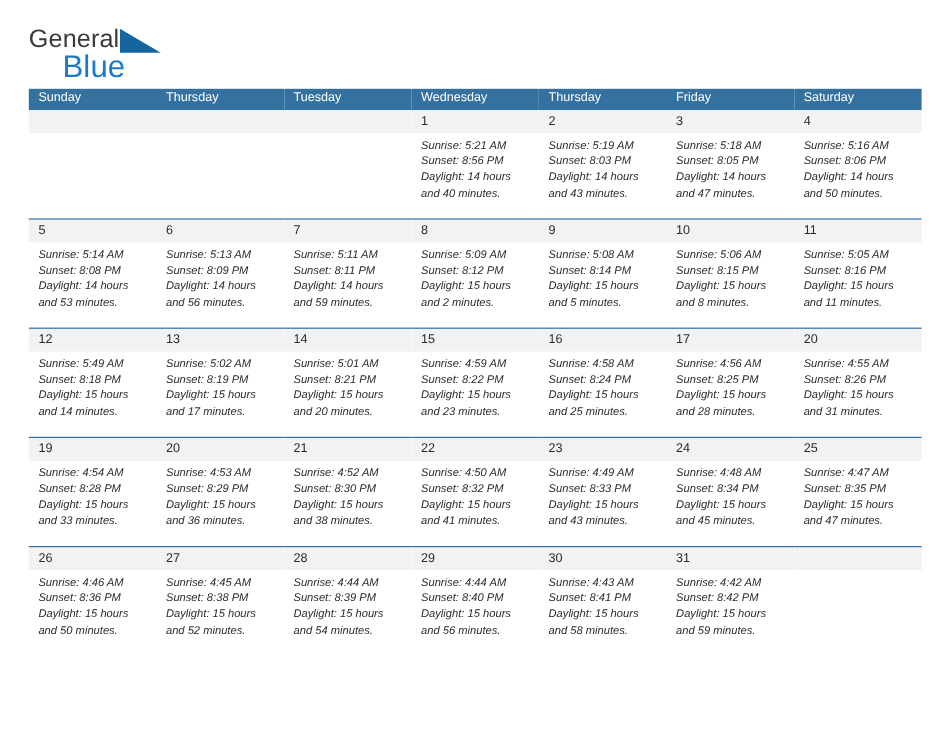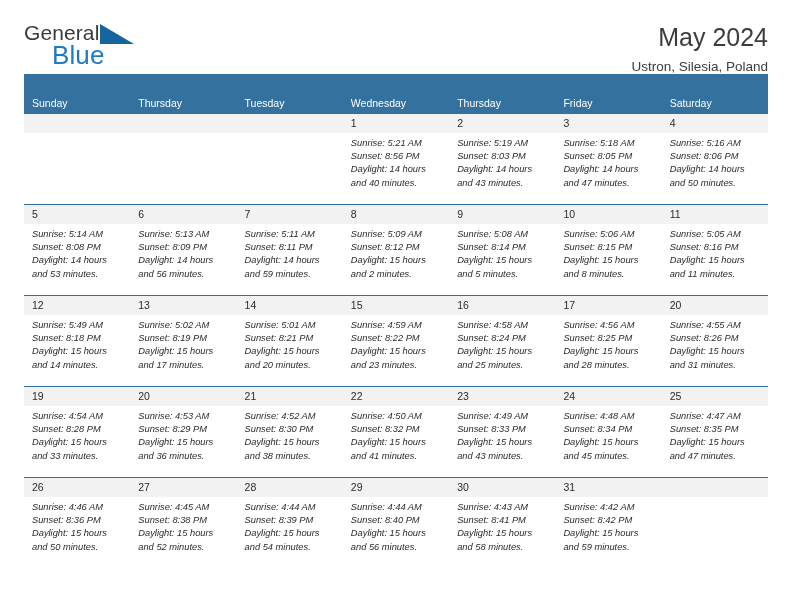--- a/index.html
+++ b/index.html
@@ -85,21 +85,21 @@
     width: 744px;
     border-collapse: collapse;
     table-layout: fixed;
   }
   .calendar th {
     background: #34719e;
     color: #ffffff;
     font-size: 10.5px;
     font-weight: normal;
     text-align: left;
-    padding: 23px 0 5px 8px;
+    padding: 1px 0 5px 8px;
     height: 10px;
     border: none;
   }
   .calendar td {
     vertical-align: top;
     padding: 0;
     border: none;
     border-top: 1px solid #2e6da4;
     height: 90px;
     background: #ffffff;
@@ -132,24 +132,20 @@
 </head>
 <body>
 
 <div class="page">
 
   <div class="header">
     <div class="logo">
       <span class="logo-general">General</span>
       <span class="logo-triangle"></span>
       <span class="logo-blue">Blue</span>
-    </div>
-    <div class="title-block">
-      <div class="cal-title">May 2024</div>
-      <div class="cal-subtitle">Ustron, Silesia, Poland</div>
     </div>
   </div>
 
   <table class="calendar">
     <thead>
       <tr>
         <th>Sunday</th>
         <th>Thursday</th>
         <th>Tuesday</th>
         <th>Wednesday</th>

